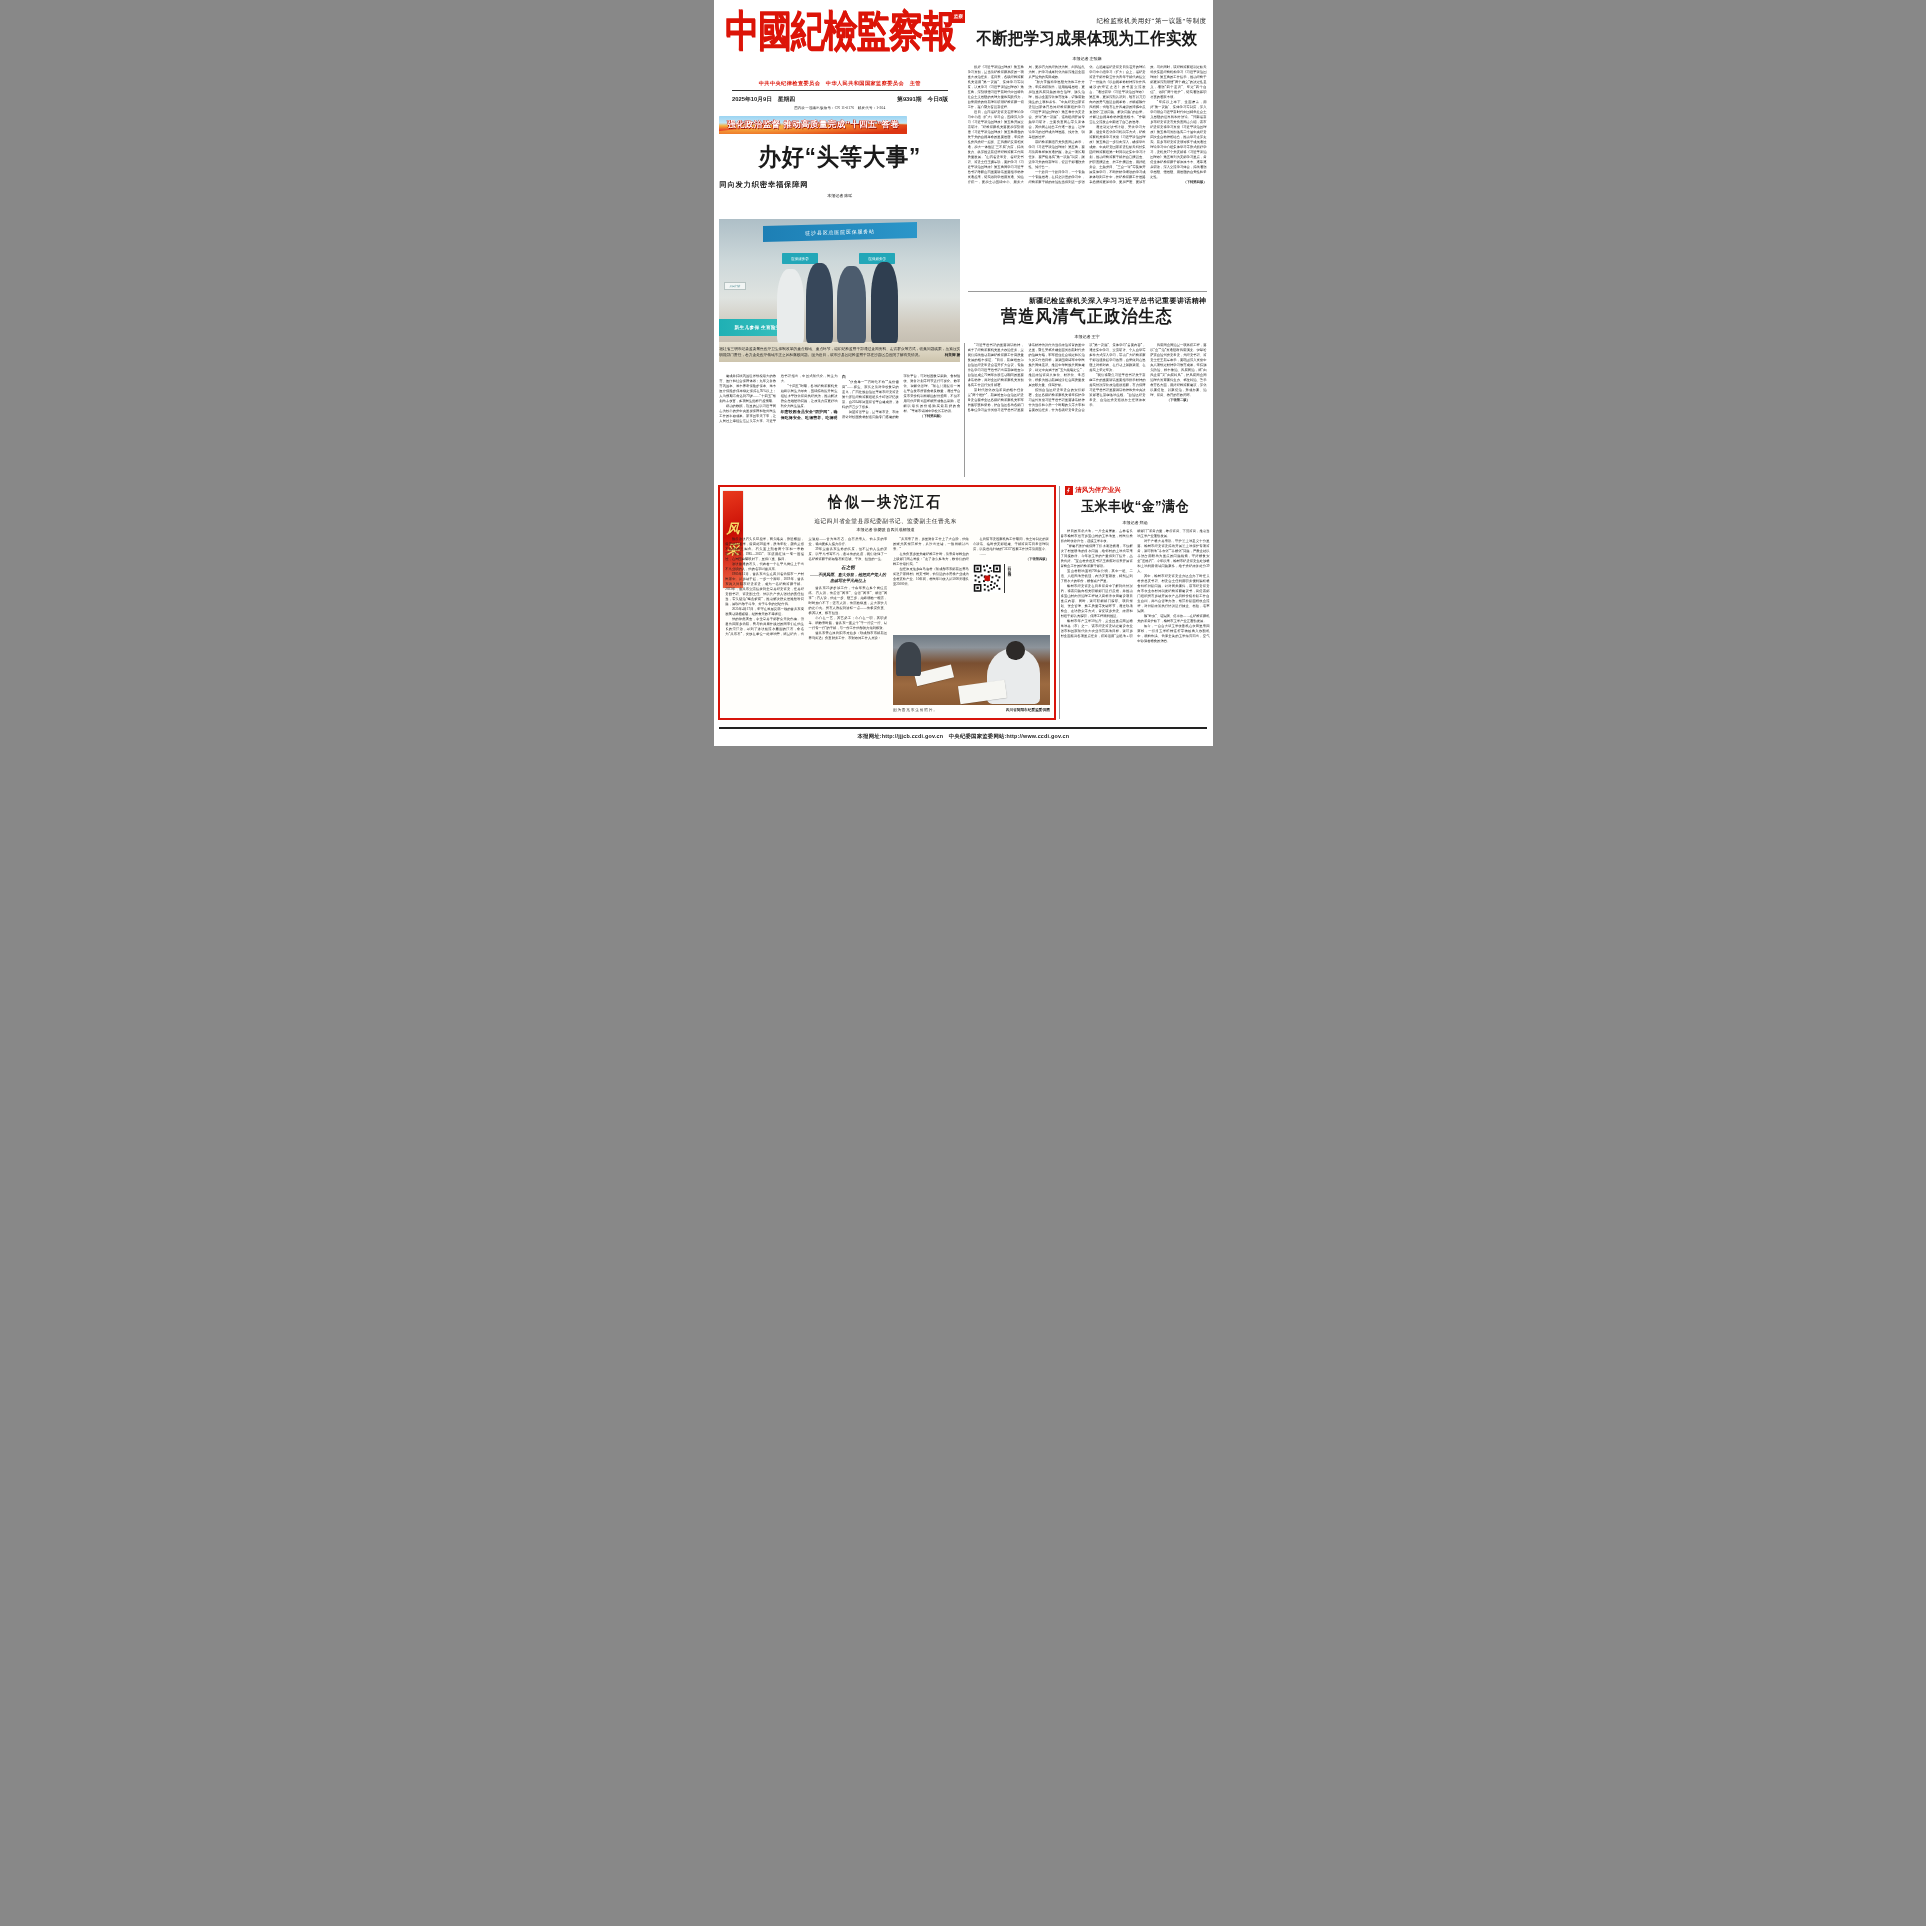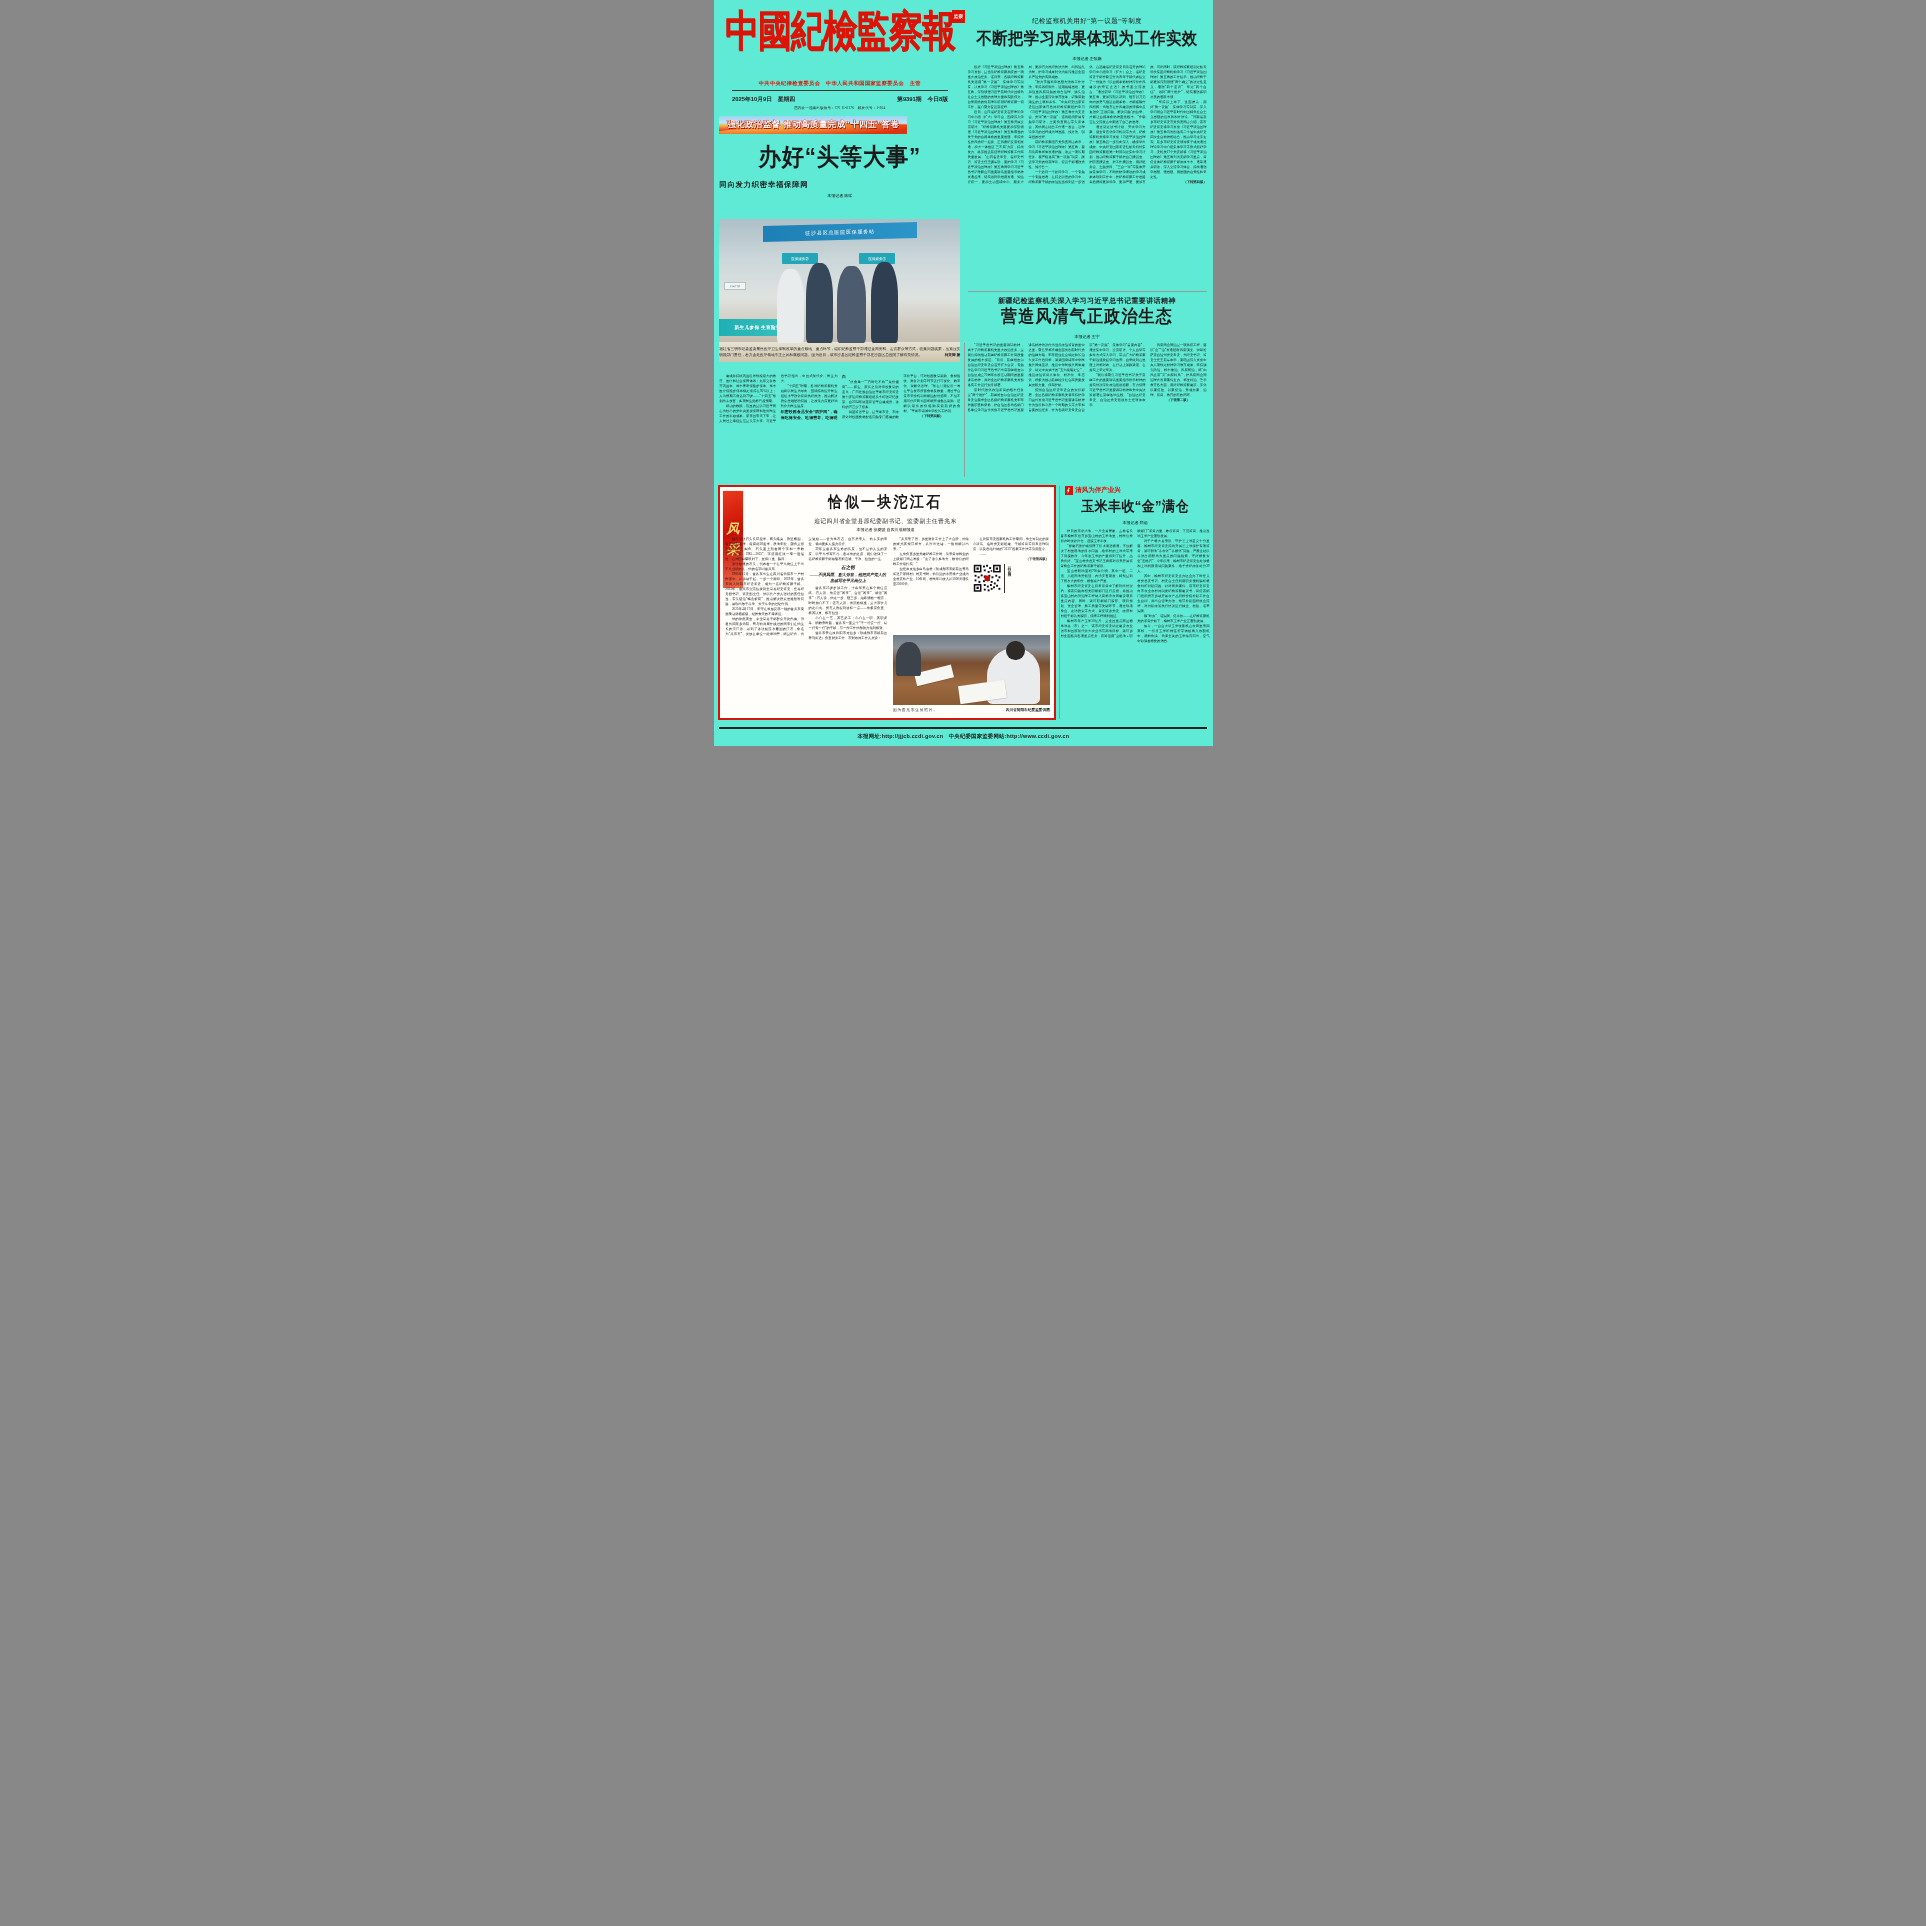--- a/index.html
+++ b/index.html
@@ -1,20 +1,20 @@
 <!DOCTYPE html>
 <html style="font-size:6.2px"><head>
 <meta charset="utf-8">
 <style>
   * { margin:0; padding:0; box-sizing:border-box; }
   html,body { background:#888; }
   body { font-family:"Liberation Serif","DejaVu Serif",serif; }
   .page {
     position:relative; width:499px; height:746px; margin:0 auto;
-    background:#5eead4; color:#1a1a1a; overflow:hidden;
+    background:#ffffff; color:#1a1a1a; overflow:hidden;
   }
   .abs { position:absolute; }
 
   
   .masthead-title{
     font-family:"DejaVu Serif","Liberation Serif",serif;
     font-weight:bold; color:#dc1408; font-size:34px; letter-spacing:-1.2px;
     line-height:1.05; text-align:left; white-space:nowrap;
     transform:scaleY(1.25); transform-origin:top left;
     text-shadow:0.4px 0.4px 0 #dc1408;
@@ -40,21 +40,21 @@
     font-family:"Liberation Sans",sans-serif; letter-spacing:0.4px;
     text-shadow:-0.4px -0.4px 0 #c61a06,0.4px -0.4px 0 #c61a06,-0.4px 0.4px 0 #c61a06,0.6px 0.6px 0.4px #8f0f02; }
 
   
   .lead-headline{ font-size:22.3px; font-weight:bold; letter-spacing:0.8px; text-align:center;
     font-family:"Liberation Sans","DejaVu Sans",sans-serif; transform:scaleY(1.08); }
   .lead-subhead{ font-size:7.3px; font-weight:bold; text-align:left; letter-spacing:0.8px;
     font-family:"Liberation Sans",sans-serif; }
   .byline{ font-size:4px; text-align:center; color:#111; }
 
-  .kicker{ font-size:6.2px; text-align:center; letter-spacing:0.4px; }
+  .kicker{ font-size:6.2px; text-align:right; letter-spacing:0.4px; }
   .kicker.bold{ font-weight:bold; }
   .art-headline{ font-weight:bold; text-align:center; font-family:"Liberation Sans","DejaVu Sans",sans-serif; transform:scaleY(1.1); }
 
   
   .cols{ column-gap:4.6px; font-size:3.3px; line-height:1.52; text-align:justify; overflow:hidden; }
   .cols p{ text-indent:2em; margin:0; }
   .cols p.noindent{ text-indent:0; }
   .cols-4{ column-count:4; }
   .cols-2{ column-count:2; }
   .jump{ font-weight:bold; }

